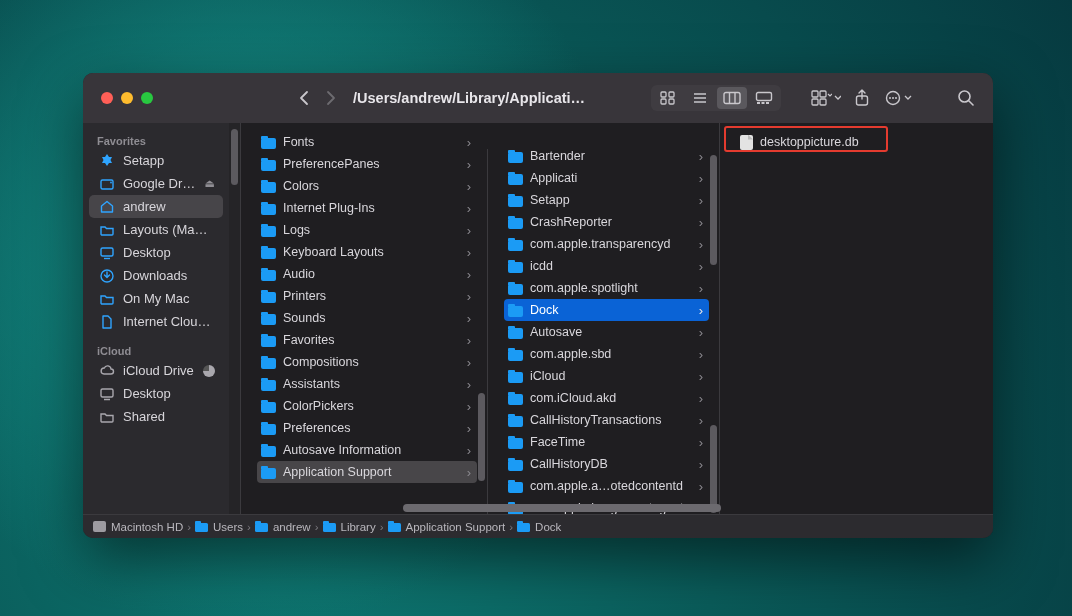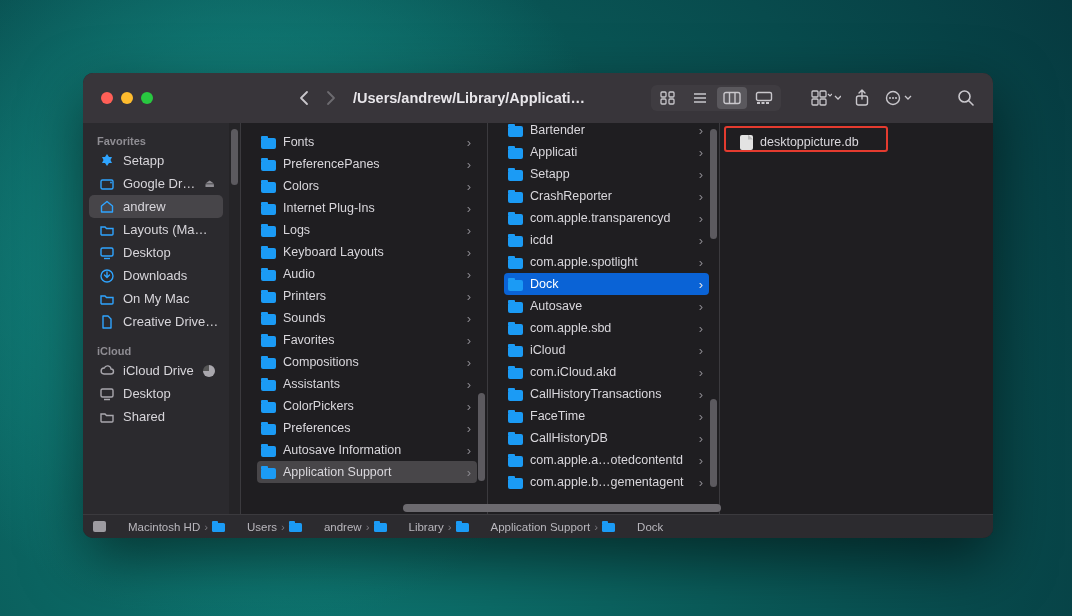--- a/index.html
+++ b/index.html
@@ -22,39 +22,39 @@
   .sidebar { width:146px; background:#2b2a2e; padding-top:8px; overflow:hidden;}
   .sb-head { color:#8f8d93; font-size:11px; font-weight:600; padding:4px 14px 2px;}
   .sb-item { display:flex; align-items:center; gap:8px; padding:3.5px 10px; margin:0 6px; color:#d7d5da; font-size:13px; border-radius:5px; white-space:nowrap; overflow:hidden; text-overflow:ellipsis; position:relative;}
   .sb-item.selected{ background:#474549;}
   .sb-icon { width:16px; height:16px; flex:0 0 16px; display:flex; align-items:center; justify-content:center; color:#2fa4ff;}
   .sb-icon.gray{color:#a9a7ad;}
   .eject{ position:absolute; right:8px; color:#8f8d93; font-size:11px;}
   .columns { flex:1; display:flex; background:#1f1e21; position:relative; min-width:0;}
   .col { width:246px; position:relative; overflow:hidden; }
   .col + .col { border-left:1px solid #3b3a3e;}
-  .col2{ width:232px;}
+  .col2{ width:232px;margin-top:26px;}
   .col3{ width:234px;}
   .col-inner { position:absolute; top:0; left:0; right:0; padding:2px 6px 2px 12px;}
   .row { display:flex; align-items:center; height:22px; padding:0 6px 0 4px; color:#d9d7dc; font-size:12.5px; border-radius:4px; margin:0 4px; position:relative;}
   .row.selected{ background:#484649; }
   .row.highlight{ background:#0a63d6; color:#fff;}
   .fldicon{ width:15px; height:13px; margin-right:7px; position:relative;}
   .fldicon::before{content:"";position:absolute;inset:0;top:2px;background:#1b9bf5;border-radius:2px;}
   .fldicon::after{content:"";position:absolute;left:0;top:0;width:7px;height:3px;background:#1b9bf5;border-radius:1px 1px 0 0;}
   .fileicon{ width:13px; height:15px; margin-right:7px; background:#e3e3e3; border-radius:2px; position:relative;}
   .fileicon::before{content:"";position:absolute;right:0;top:0;width:5px;height:5px;background:#bcbcbc;clip-path:polygon(0 0,100% 100%,0 100%);}
   .chev { position:absolute; right:6px; color:#8a888e; font-size:13px;}
   .row.highlight .chev{color:#e6e6e9;}
   .col-scroll{ position:absolute; right:2px; width:7px; border-radius:4px; background:#5c5a5f;}
   .hscrolltrack{ position:absolute; left:12px; right:6px; bottom:2px; height:8px;}
   .hscrollthumb{ position:absolute; left:162px; top:0; width:318px; height:8px; background:#6c6a6f; border-radius:4px;}
   .highlight-box{ position:absolute; border:2.5px solid #e43b2f; border-radius:3px; }
   .pathbar{ height:24px; background:#2c2b2f; border-top:1px solid #3b3a3e; display:flex; align-items:center; gap:4px; padding:0 10px; font-size:11.5px; color:#b9b7bd; flex:0 0 auto;}
-  .crumb{ display:flex; align-items:center; gap:22px;}
+  .crumb{ display:flex; align-items:center; gap:5px;}
   .crumb .mini{ width:13px; height:11px; position:relative;}
   .crumb .mini::before{content:"";position:absolute;inset:0;top:2px;background:#1b9bf5;border-radius:1.5px;}
   .crumb .mini::after{content:"";position:absolute;left:0;top:0;width:6px;height:3px;background:#1b9bf5;border-radius:1px 1px 0 0;}
   .crumb .mini.disk::before{background:#9d9ba1;border-radius:2px;top:0;}
   .crumb .mini.disk::after{display:none;}
   .psep{ color:#7a787e;}
   svg{display:block;}
 </style>
 </head>
 <body>
@@ -217,21 +217,21 @@
               </svg>
             </span>
             <span>On My Mac</span>
           </div>
           <div class="sb-item">
             <span class="sb-icon">
               <svg width="16" height="16">
                 <path d="M4 2h5l3 3v9H4z" fill="none" stroke="currentColor" stroke-width="1.4" stroke-linejoin="round"></path>
               </svg>
             </span>
-            <span>Creative Drive…</span>
+            <span>Internet Clou…</span>
           </div>
         </div>
       <div class="sb-head" style="margin-top:8px">iCloud</div>
       <div id="sb2">
           <div class="sb-item">
             <span class="sb-icon gray">
               <svg width="16" height="16">
                 <path d="M5 11a3 3 0 0 1 .3-6A3.5 3.5 0 0 1 12 6a2.5 2.5 0 0 1 0 5z" fill="none" stroke="currentColor" stroke-width="1.4"></path>
               </svg>
             </span>

